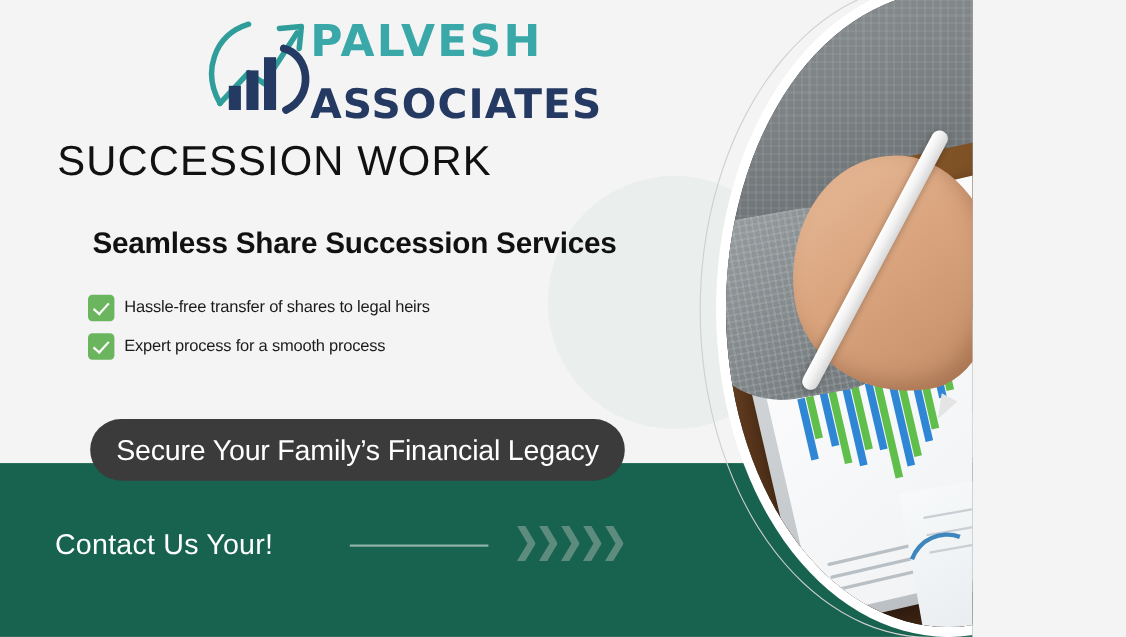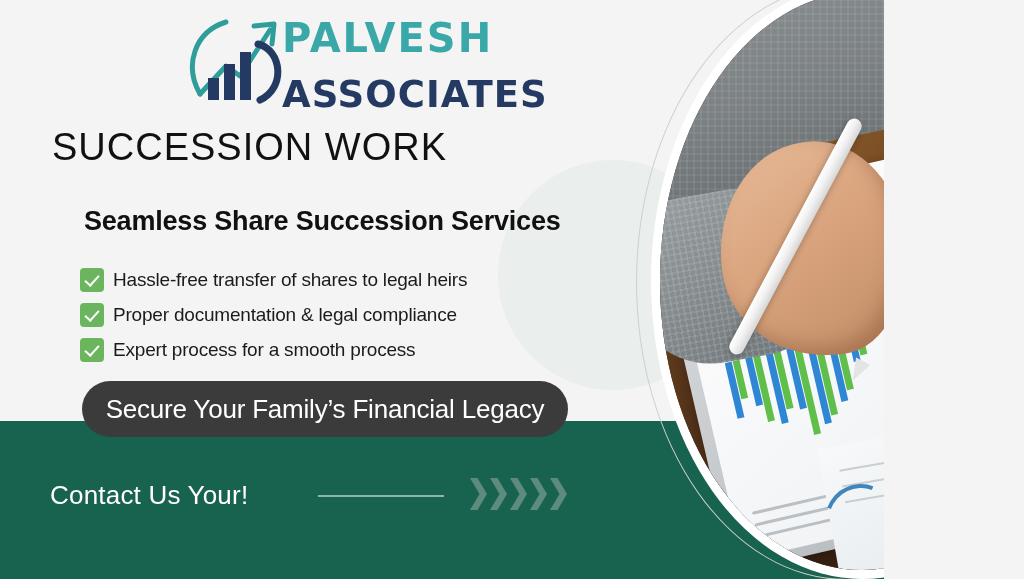--- a/index.html
+++ b/index.html
@@ -186,21 +186,21 @@
   .check {
     width:24px; height:24px; border-radius:4px; background:#6cb55f;
     position:relative; flex:0 0 24px; margin-right:9px;
   }
   .check::after {
     content:""; position:absolute; left:8px; top:4px;
     width:6px; height:12px; border:solid #ffffff;
     border-width:0 2.6px 2.6px 0; transform:rotate(42deg);
   }
   .bullet-text {
-    font-size:19px; color:#1b1b1b; white-space:nowrap; letter-spacing:-.2px;
+    font-size:15px; color:#1b1b1b; white-space:nowrap; letter-spacing:-.2px;
   }
 
   
   .cta {
     position:absolute; left:82px; top:381px;
     width:486px; height:56px; border-radius:28px;
     background:#3b3b3b;
     display:flex; align-items:center; justify-content:center;
     cursor:pointer;
   }
@@ -314,24 +314,20 @@
   <div class="headline">SUCCESSION WORK</div>
   <div class="subhead">Seamless Share Succession Services</div>
 
   <div class="bullets" id="bulletList">
       <div class="bullet">
         <span class="check"></span>
         <span class="bullet-text">Hassle-free transfer of shares to legal heirs</span>
       </div>
       <div class="bullet">
         <span class="check"></span>
-        <span class="bullet-text">Proper documentation &amp; legal compliance</span>
-      </div>
-      <div class="bullet">
-        <span class="check"></span>
         <span class="bullet-text">Expert process for a smooth process</span>
       </div>
     </div>
 
   <div class="cta">
     <span class="cta-label">Secure Your Family’s Financial Legacy</span>
   </div>
 
   <div class="contact">Contact Us Your!</div>
   <div class="rule"></div>

